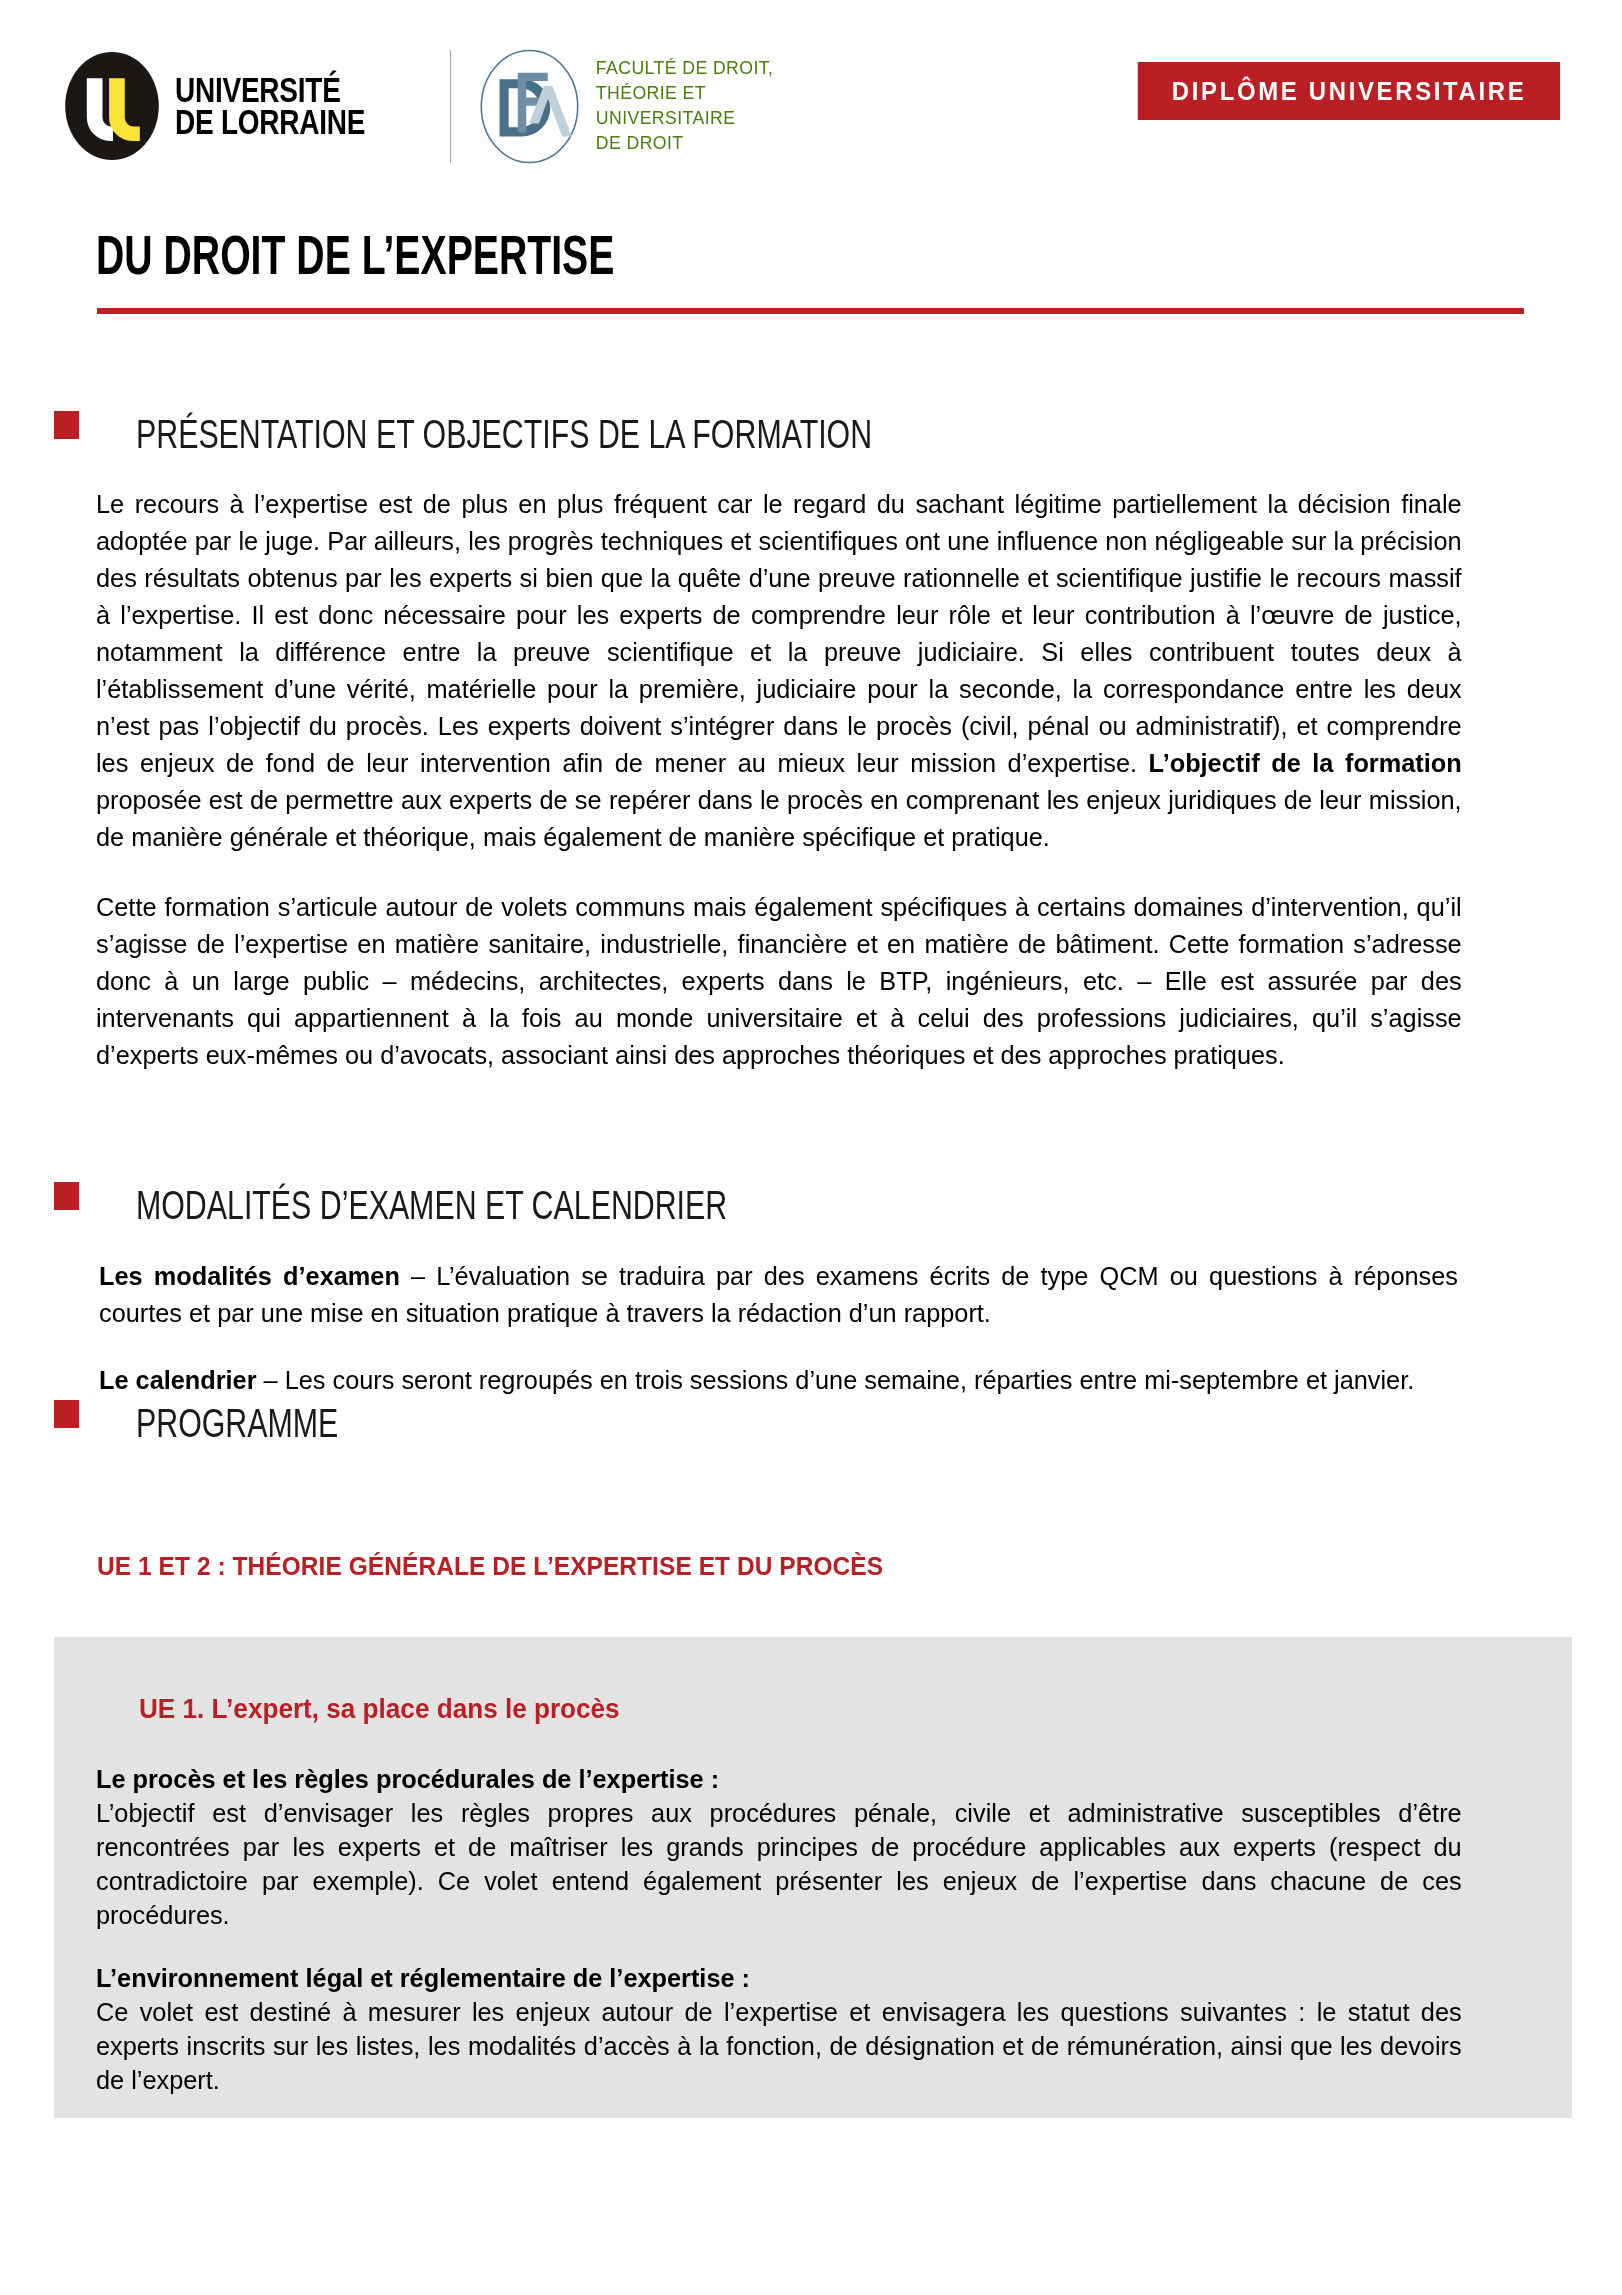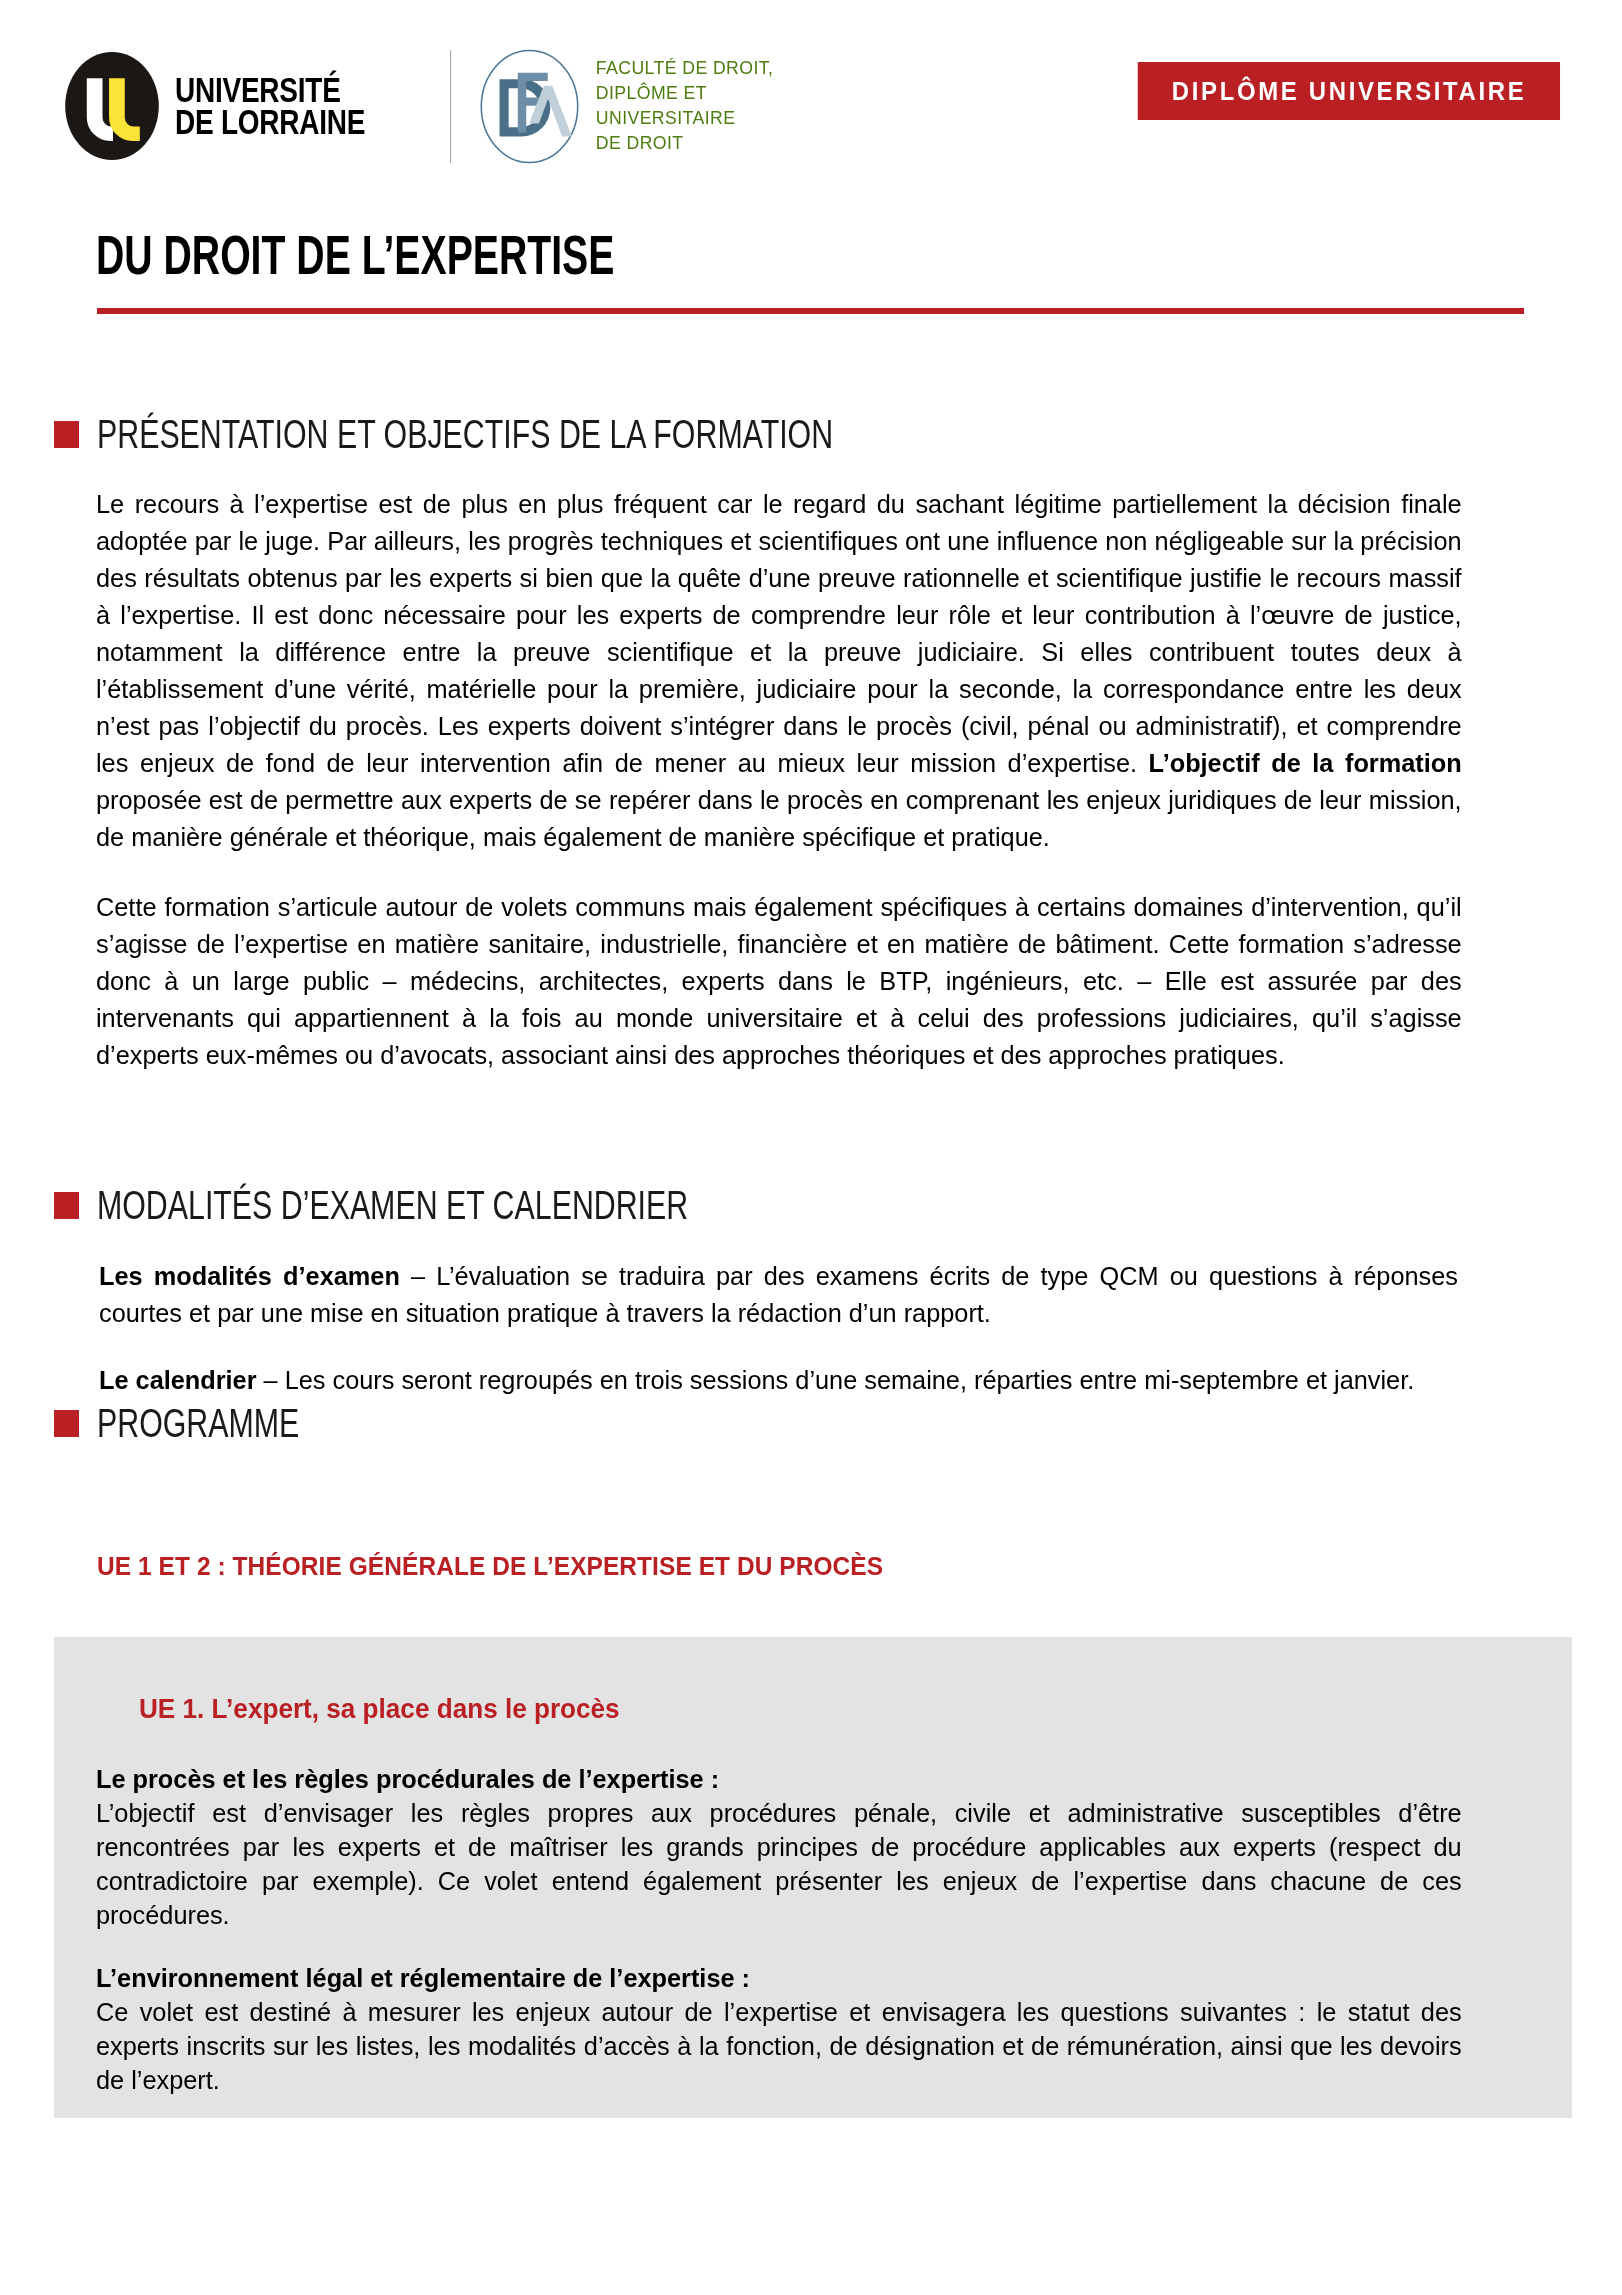--- a/index.html
+++ b/index.html
@@ -127,21 +127,21 @@
     top: 308px;
     width: 1427px;
     height: 5.9px;
     background: #b91f23;
   }
 
   
   .section-head {
     position: absolute;
     display: flex;
-    align-items: center;
+    gap: 39px;
   }
   .section-bullet {
     width: 25px;
     height: 27.5px;
     background: #b91f23;
     flex: none;
   }
   .section-title {
     margin-left: 18.3px;
     font-family: "Liberation Sans Narrow", "Liberation Sans", sans-serif;
@@ -260,21 +260,21 @@
         <div class="dea-mark">
           <svg viewBox="0 0 152 176" width="99" height="115" aria-hidden="true">
             <ellipse cx="76" cy="88" rx="74" ry="86" fill="none" stroke="#4d7693" stroke-width="2.4"></ellipse>
             <path d="M30 46 h34 a44 44 0 0 1 0 88 h-34 z M44 60 v60 h18 a30 30 0 0 0 0 -60 z" fill="#4a7089"></path>
             <path d="M58 36 h46 v13 h-33 v25 h28 v13 h-28 v41 h-13 z" fill="#6d8ea6"></path>
             <path d="M98 56 h13 l30 78 h-15 l-21.5 -58 l-14 38 h-15 z" fill="#bfd0da"></path>
           </svg>
         </div>
         <div class="dea-text">
           <div>FACULTÉ DE DROIT,</div>
-          <div>DIPLÔME ET</div>
+          <div>THÉORIE ET</div>
           <div>UNIVERSITAIRE</div>
           <div>DE DROIT</div>
         </div>
       </div>
     </div>
 
     <div class="du-badge">DIPLÔME UNIVERSITAIRE</div>
   </div>
 
   <div class="doc-title">DU DROIT DE L’EXPERTISE</div>

